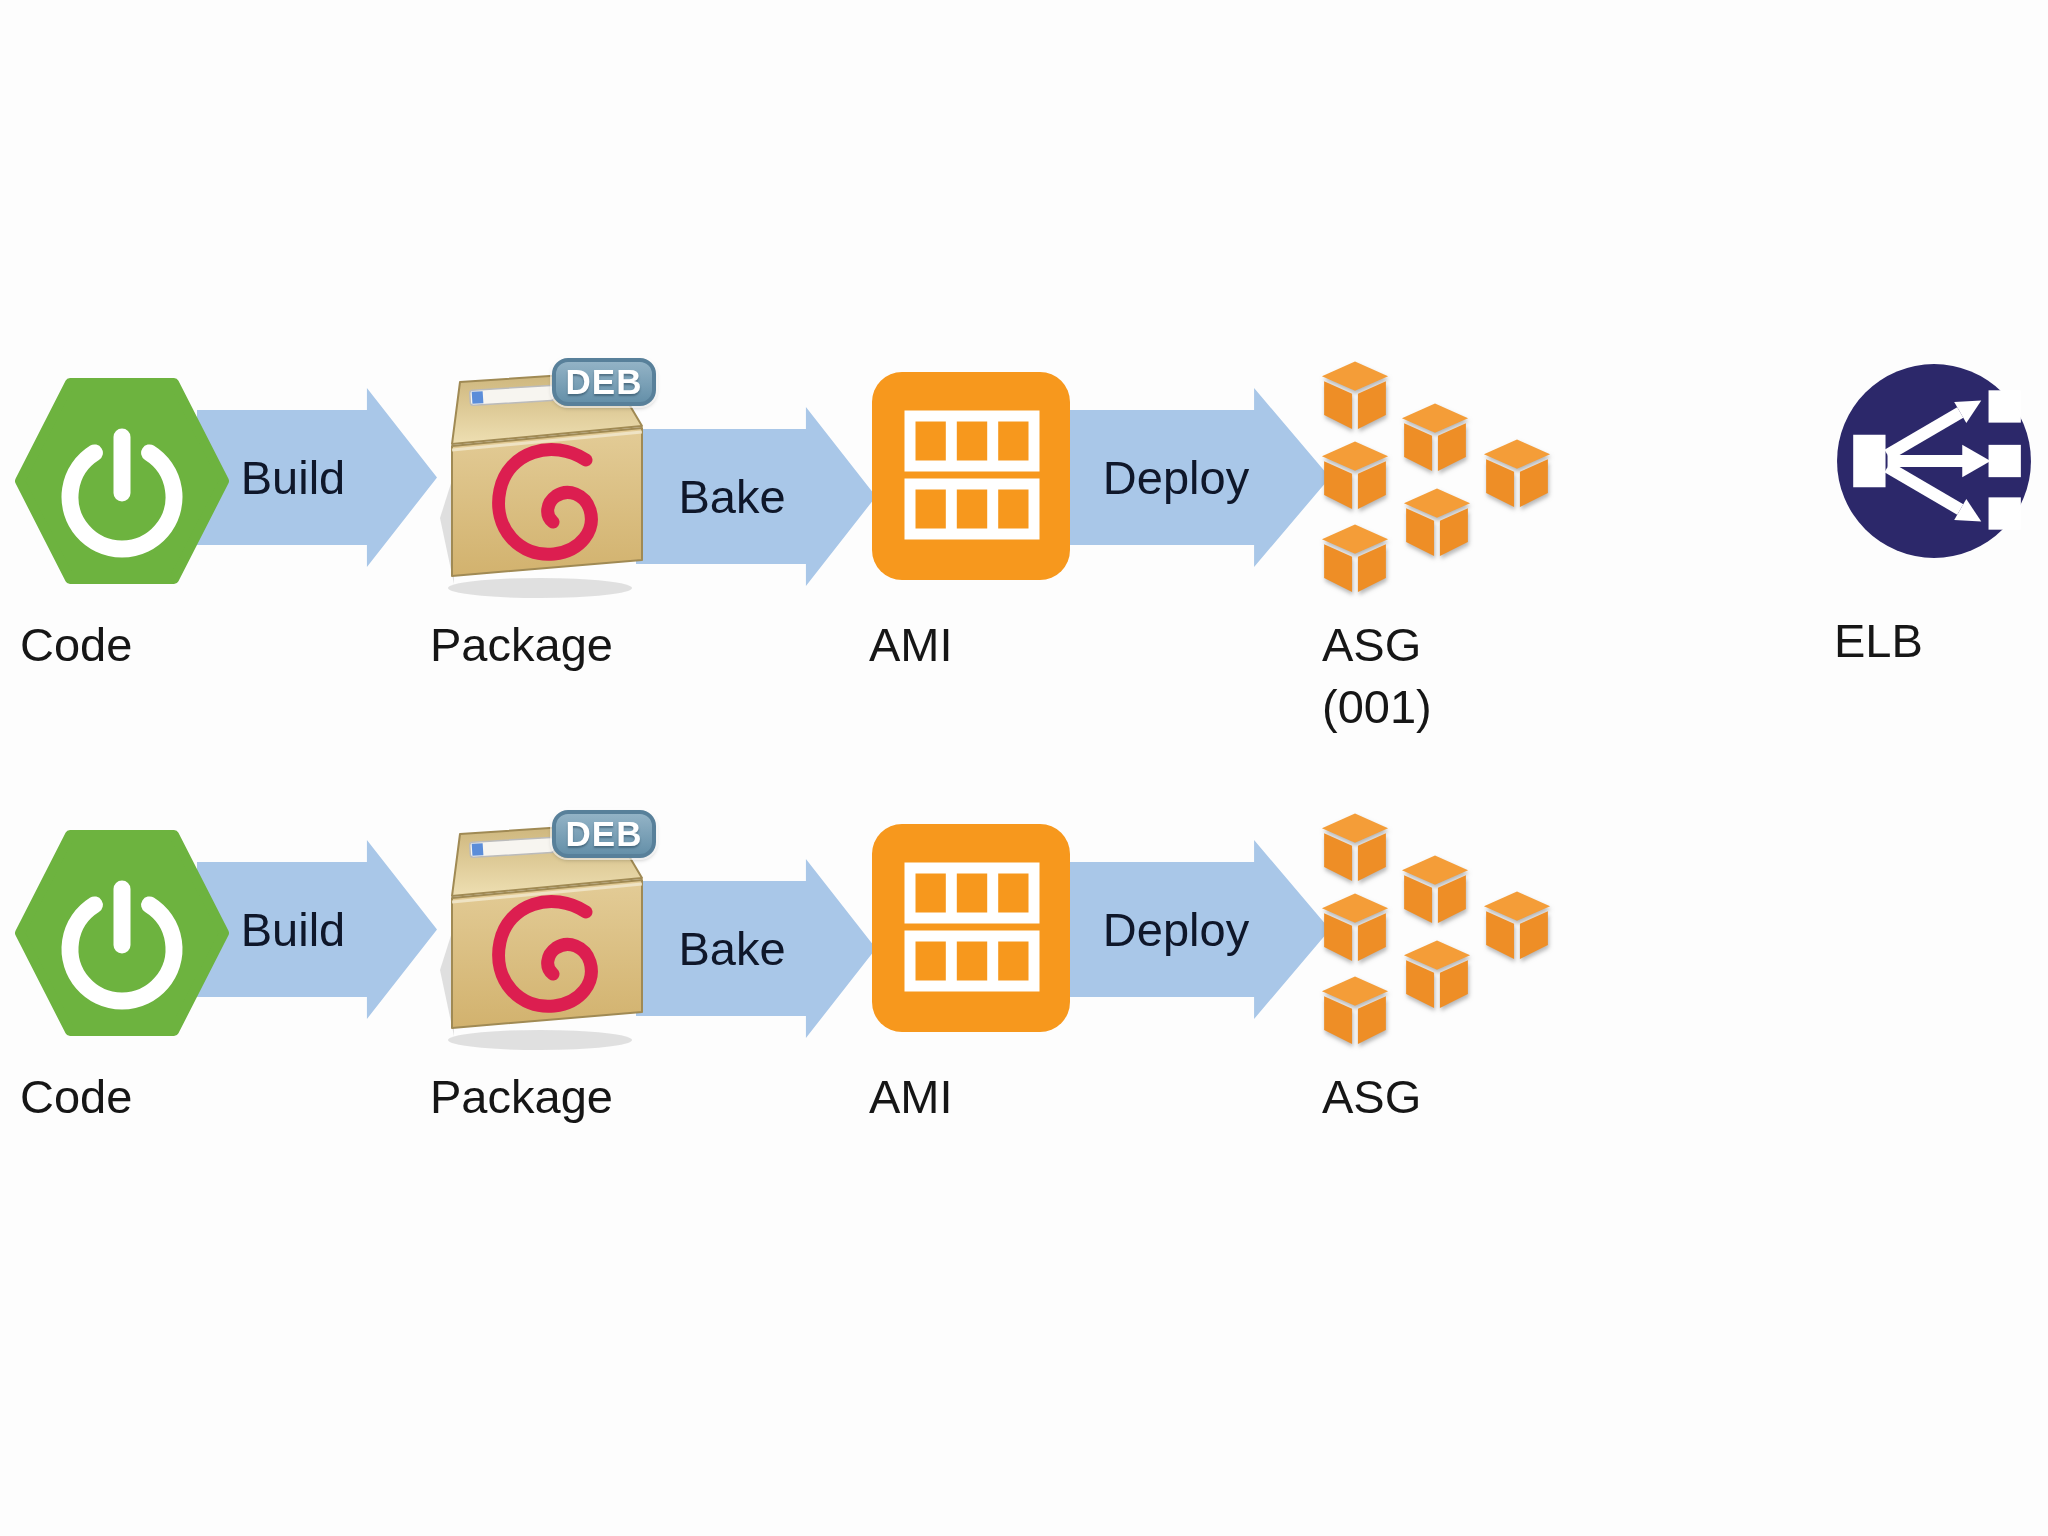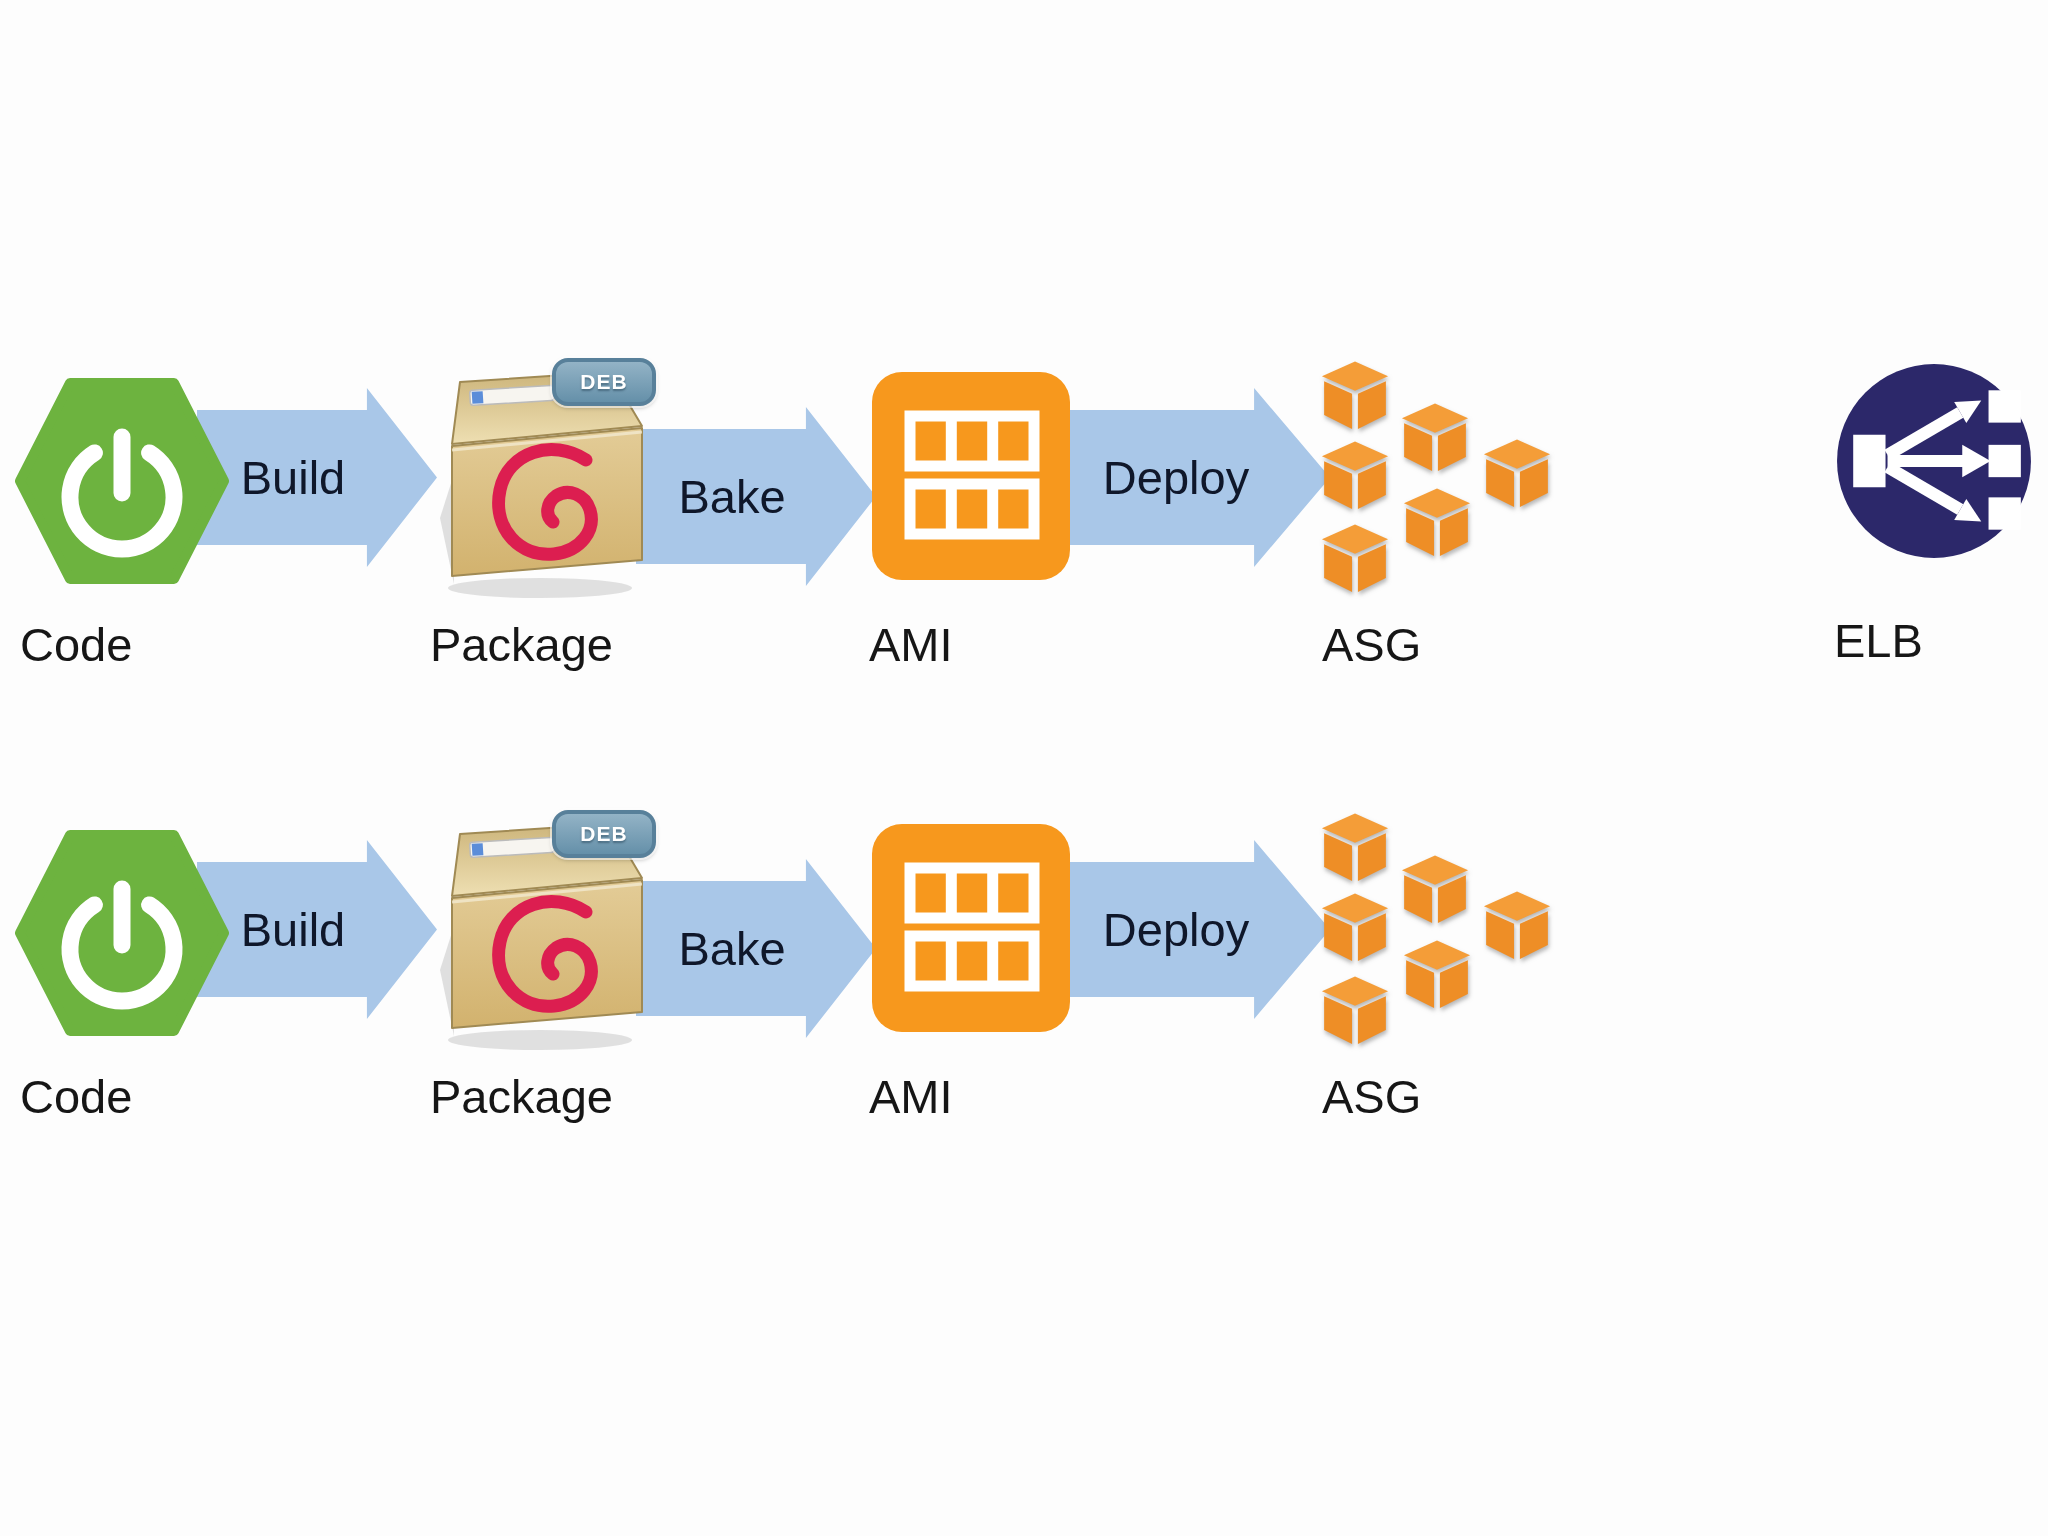--- a/index.html
+++ b/index.html
@@ -32,21 +32,21 @@
   
   .icon { z-index:2; }
   .spring   { left:14px;   top:377px; width:216px; height:208px; }
   .pkg-wrap { left:440px;  top:352px; width:235px; height:252px; }
   .pkg-box  { left:0; top:16px; width:210px; height:232px; }
   .deb-badge{
     left:112px; top:6px; width:104px; height:48px; z-index:3;
     background:linear-gradient(#93b3c6, #6590a9);
     border:4px solid #58809a; border-radius:16px; box-sizing:border-box;
     display:flex; align-items:center; justify-content:center;
-    color:#ffffff; font-weight:bold; font-size:21px; letter-spacing:1px;
+    color:#ffffff; font-weight:bold; font-size:35px; letter-spacing:1px;
     text-shadow:0 2px 2px rgba(40,70,90,.55);
     box-shadow:0 0 0 2px rgba(255,255,255,.6), 0 2px 4px rgba(0,0,0,.25);
   }
   .ami      { left:872px;  top:372px; width:198px; height:208px; }
   .cluster  { left:1312px; top:352px; width:246px; height:246px; }
   .cube     { position:absolute; width:74px; height:72px;
               filter:drop-shadow(1px 3px 2px rgba(110,110,110,.5)); }
   .cube.c1 { left:6px;   top:8px; }
   .cube.c2 { left:6px;   top:88px; }
   .cube.c3 { left:6px;   top:171px; }
@@ -191,20 +191,21 @@
         <rect x="77" y="42" width="16" height="16" fill="#ffffff"></rect>
         <rect x="77" y="68" width="16" height="16" fill="#ffffff"></rect>
       </svg>
     </div>
 
     <div class="node-label l-code">Code</div>
     <div class="node-label l-package">Package</div>
     <div class="node-label l-ami">AMI</div>
     <div class="node-label l-asg">
       <div>ASG</div>
+      <div>(001)</div>
     </div>
     <div class="node-label l-elb">ELB</div>
   </div>
 
   <div class="row row2">
 
     <div class="abs icon spring">
       <svg viewBox="0 0 216 208" width="216" height="208">
         <polygon points="56,6 160,6 210,104 160,202 56,202 6,104" fill="#6db33f" stroke="#6db33f" stroke-width="10" stroke-linejoin="round"></polygon>
         <path d="M 135.6 75.9 A 52 52 0 1 1 80.4 75.9" fill="none" stroke="#ffffff" stroke-width="17" stroke-linecap="round"></path>

